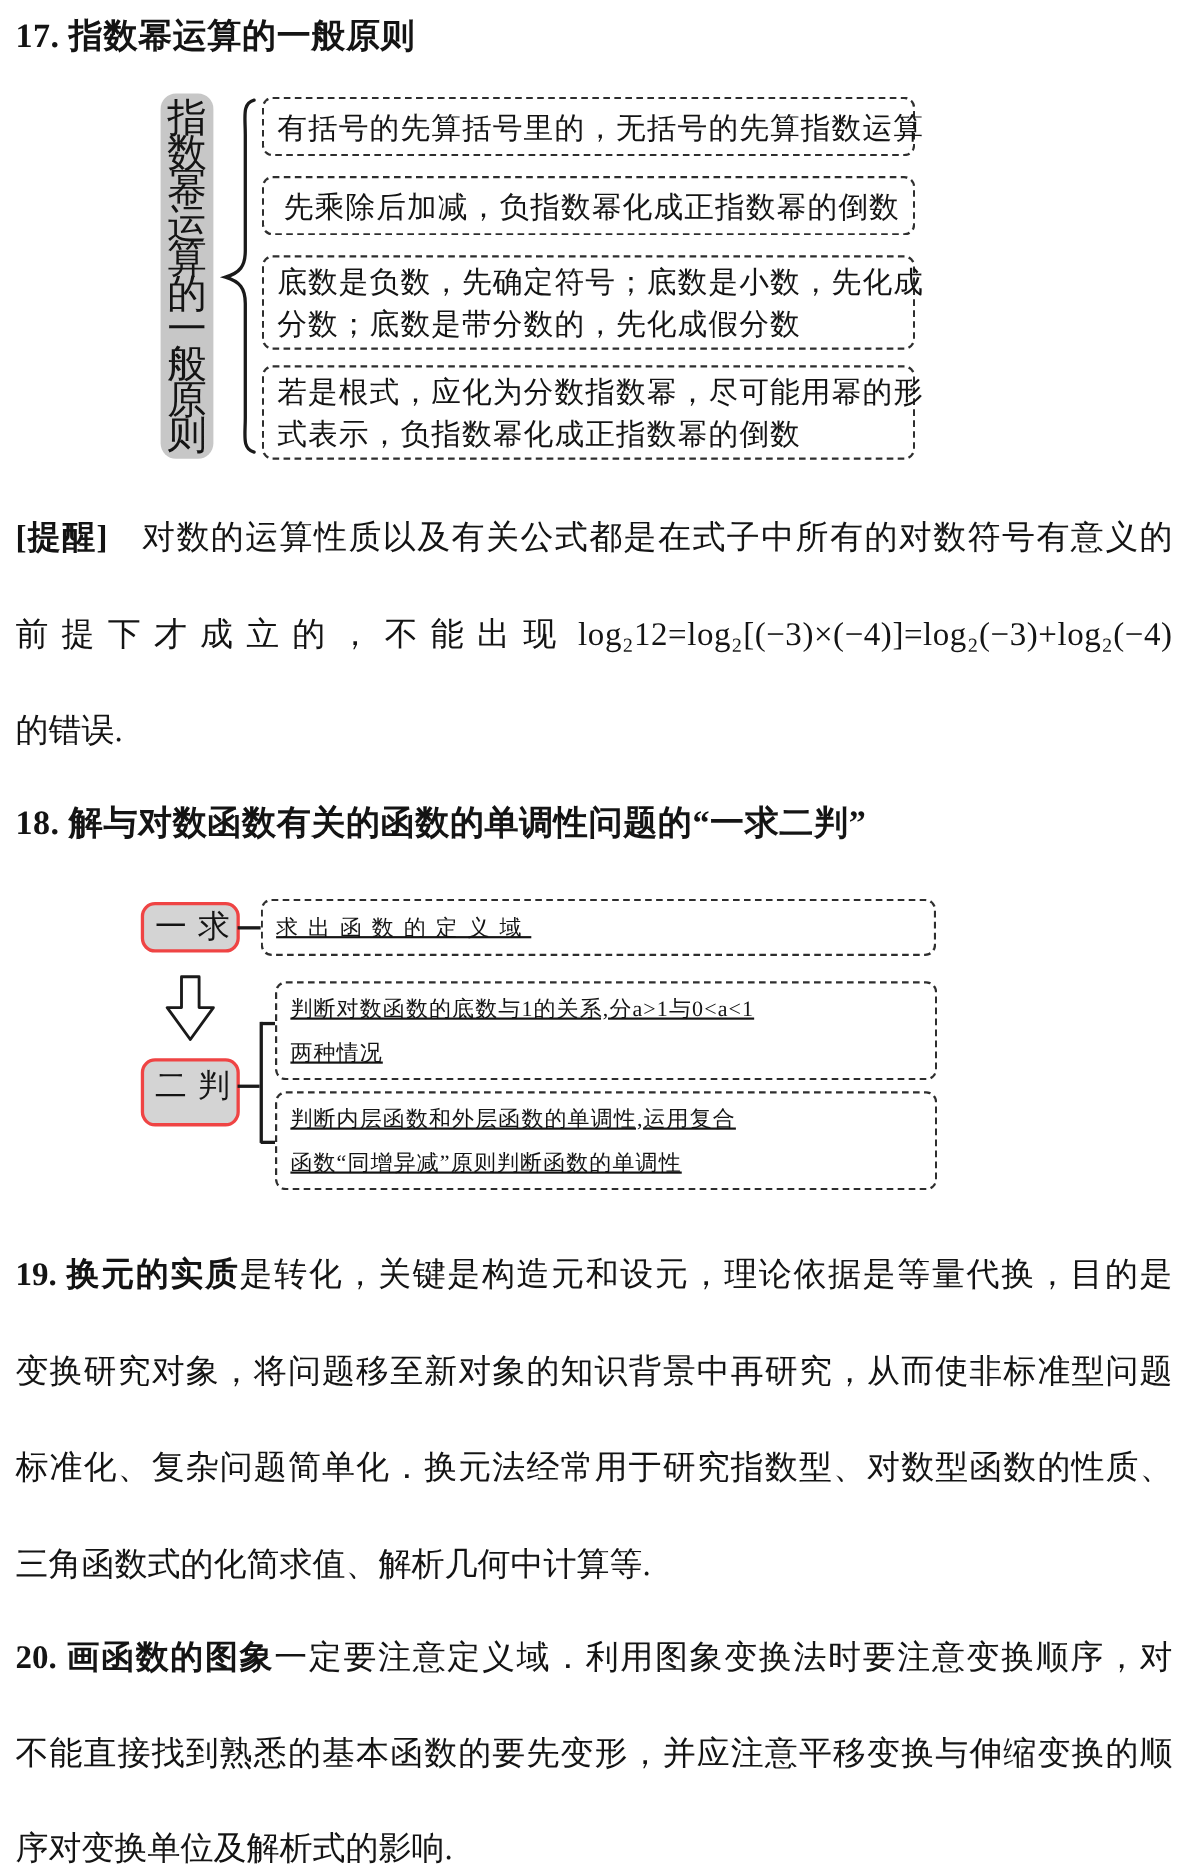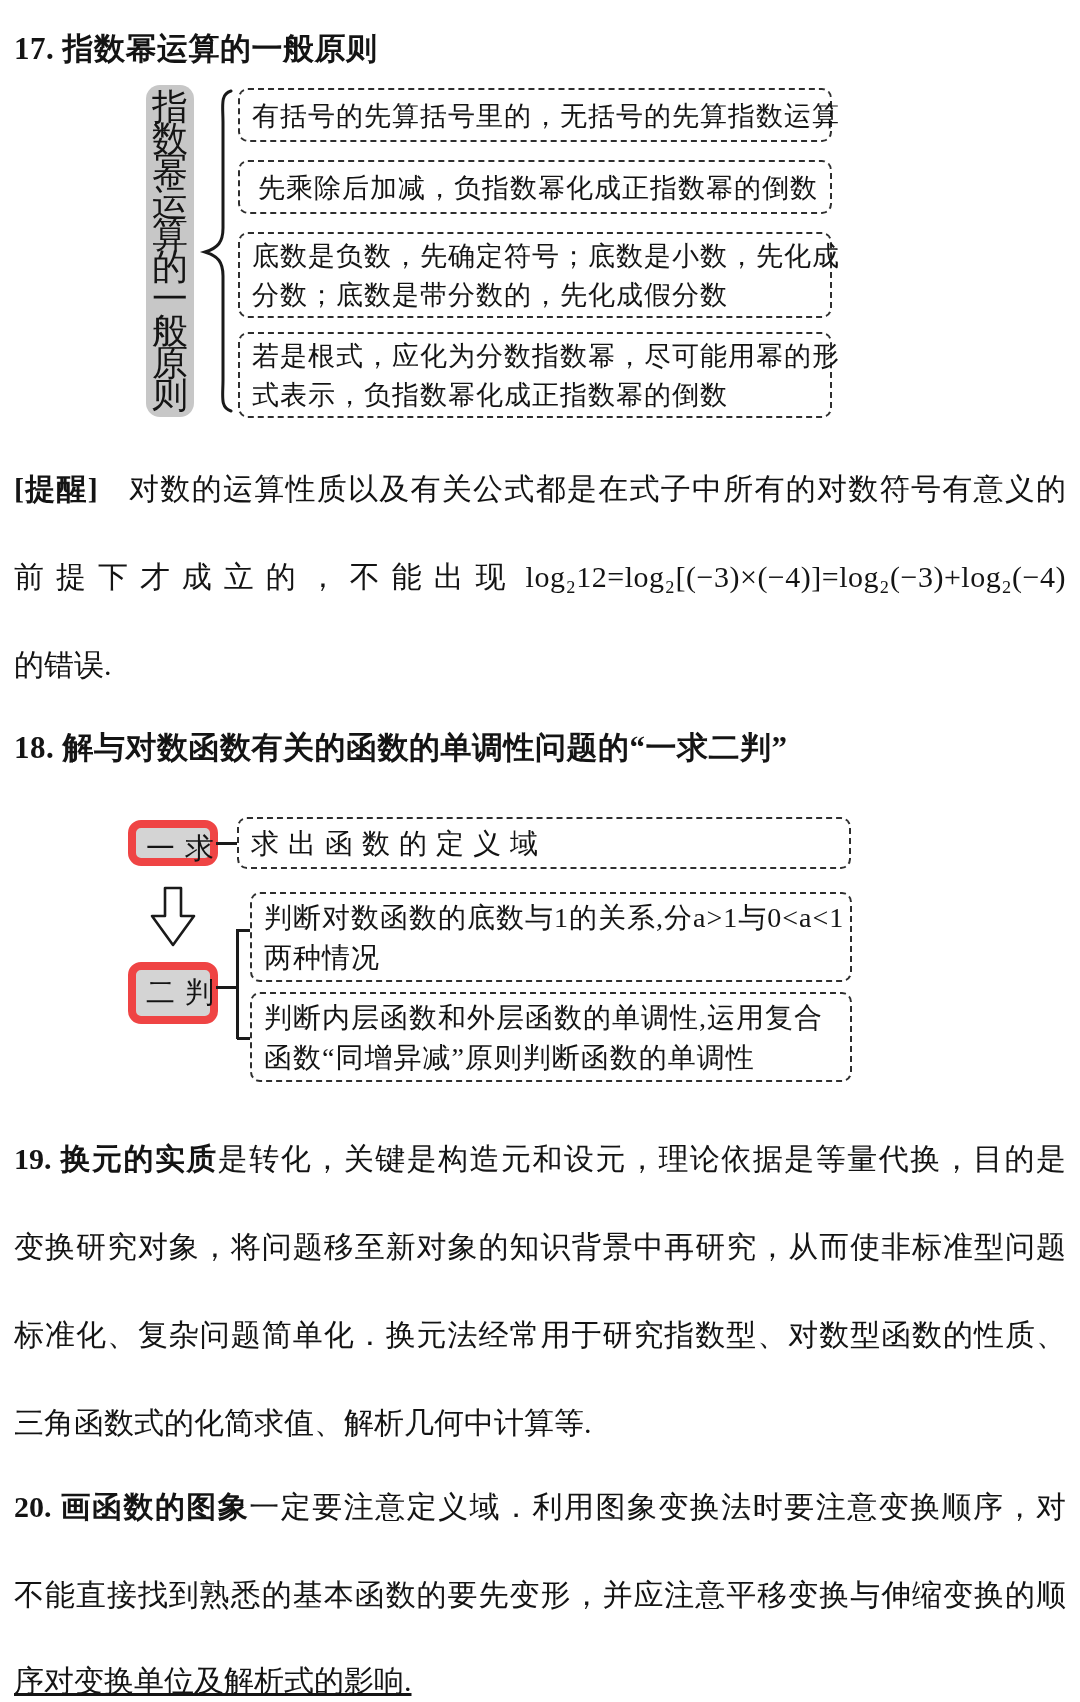--- a/index.html
+++ b/index.html
@@ -14,50 +14,50 @@
   .lead-bold { font-weight:bold; }
   .tag-bold { font-weight:bold; margin-right:30px; }
   .formula { font-family:Liberation Serif, serif; margin-left:8px; letter-spacing:0.5px; }
 
   
   .dbox {
     position:absolute; border:2px dashed #2e2e2e; border-radius:10px; background:#ffffff;
     white-space:pre; overflow:visible; padding:0 12px; box-sizing:border-box;
   }
   .d17 { font-size:27px; letter-spacing:1px; }
-  .d18 { font-size:28px; letter-spacing:1px; }
+  .d18 { font-size:20px; letter-spacing:1px;text-decoration:underline; }
   .box-1line-54 { line-height:52px;text-align:right; }
   .box-1line-52 { line-height:50px; letter-spacing:9px; }
   .box-2line-86 { line-height:39px; padding-top:3px; }
   .box-2line-90 { line-height:40px; padding-top:4px; }
 
   
   .vlabel {
     position:absolute; left:146px; top:85px; width:48px; height:332px;
     background:#c7c7c7; border-radius:14px; box-sizing:border-box;
     font-size:36px; line-height:32px; text-align:center; padding-top:6px;
     word-break:break-all;
   }
 
   
   .node {
-    position:absolute; background:#d4d4d4; border:8px solid #ef4444; border-radius:13px;
+    position:absolute; background:#d4d4d4; border:3px solid #ef4444; border-radius:13px;
     box-sizing:border-box; text-align:center; font-size:29px;
     letter-spacing:10px; padding-left:10px; white-space:nowrap;
   }
   .hline { position:absolute; border-top:3px solid #1a1a1a; height:0; }
   .vline { position:absolute; border-left:3px solid #1a1a1a; width:0; }
   svg { position:absolute; overflow:visible; }
 </style>
 </head>
 <body>
 
 <div class="page">
 
-  <div class="h" style="top:28px;">17. 指数幂运算的一般原则</div>
+  <div class="h" style="top:12px;">17. 指数幂运算的一般原则</div>
 
   <div class="vlabel">指数幂运算的一般原则</div>
 
   <svg style="left:197px; top:88px;" width="38" height="326" viewBox="0 0 38 326">
     <path d="M 34 3 C 23 6 26 18 26 34 L 26 140 C 26 154 21 160 8 164 C 21 168 26 174 26 188 L 26 292 C 26 308 23 320 34 323" fill="none" stroke="#1a1a1a" stroke-width="3" stroke-linecap="round"></path>
   </svg>
 
   <div class="dbox d17 box-1line-54" style="left:238px; top:88px;  width:594px; height:54px;">有括号的先算括号里的，无括号的先算指数运算</div>
   <div class="dbox d17 box-1line-54" style="left:238px; top:160px; width:594px; height:54px;">先乘除后加减，负指数幂化成正指数幂的倒数</div>
   <div class="dbox d17 box-2line-86" style="left:238px; top:232px; width:594px; height:86px;">底数是负数，先确定符号；底数是小数，先化成
@@ -98,15 +98,15 @@
     <span class="lead-bold">19. 换元的实质</span><span>是转化，关键是构造元和设元，理论依据是等量代换，目的是</span>
   </div>
   <div class="bodyline just" style="top:1226px;">变换研究对象，将问题移至新对象的知识背景中再研究，从而使非标准型问题</div>
   <div class="bodyline just" style="top:1314px;">标准化、复杂问题简单化．换元法经常用于研究指数型、对数型函数的性质、</div>
   <div class="bodyline" style="top:1402px;">三角函数式的化简求值、解析几何中计算等.</div>
 
   <div class="bodyline just" style="top:1486px;">
     <span class="lead-bold">20. 画函数的图象</span><span>一定要注意定义域．利用图象变换法时要注意变换顺序，对</span>
   </div>
   <div class="bodyline just" style="top:1574px;">不能直接找到熟悉的基本函数的要先变形，并应注意平移变换与伸缩变换的顺</div>
-  <div class="bodyline" style="top:1660px;text-decoration:underline;">序对变换单位及解析式的影响.</div>
+  <div class="bodyline" style="top:1660px;">序对变换单位及解析式的影响.</div>
 
 </div>
 
 </body></html>

